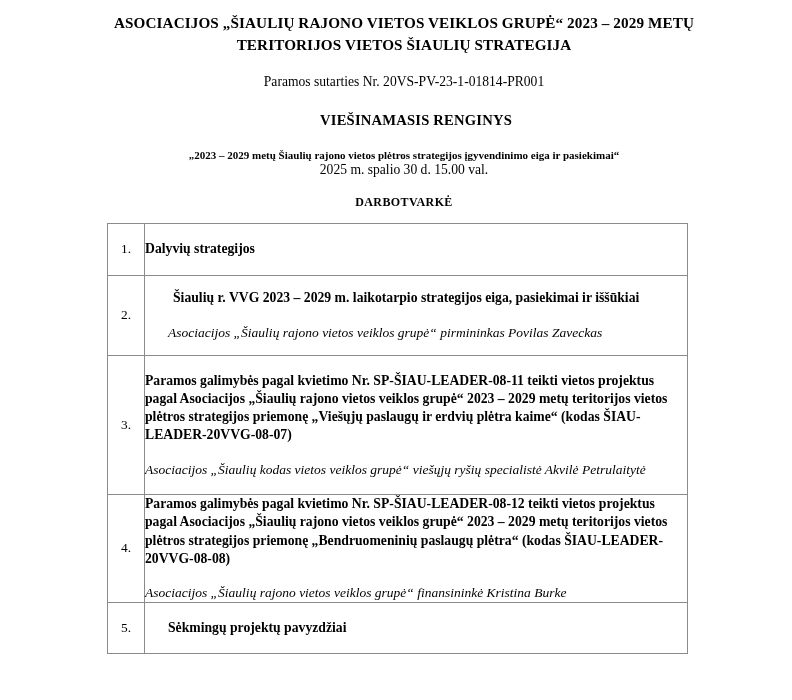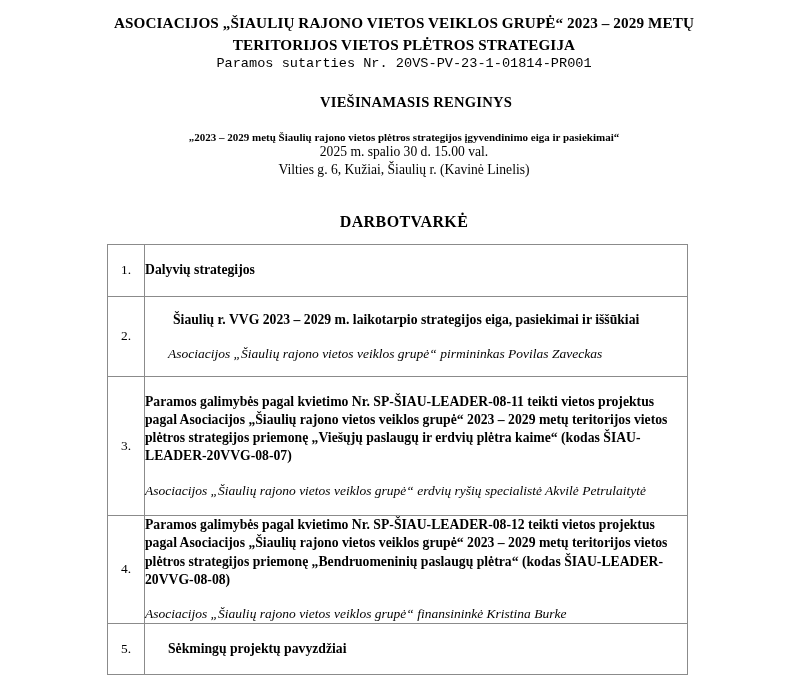--- a/index.html
+++ b/index.html
@@ -33,21 +33,21 @@
     font-weight: bold;
     font-size: 15.2px;
     line-height: 1.42;
     letter-spacing: 0.1px;
     margin: 0 78px;
   }
   .contract-line {
     text-align: center;
     font-size: 13.6px;
     line-height: 1.3;
-    font-family: Liberation Mono, monospace;
+    margin-top: 18px;
   }
   .event-type {
     text-align: center;
     font-weight: bold;
     font-size: 14.6px;
     margin-top: 21px;
     letter-spacing: 0.2px;
     margin-left: 24px;
   }
   .event-subtitle {
@@ -63,23 +63,23 @@
     line-height: 1.33;
   }
   .event-where {
     text-align: center;
     font-size: 13.6px;
     line-height: 1.33;
   }
   .agenda-heading {
     text-align: center;
     font-weight: bold;
-    font-size: 16px;
+    font-size: 12px;
     letter-spacing: 0.4px;
-    margin-top: 34px;
+    margin-top: 16px;
   }
 
   
   .agenda-table-wrap {
     margin-top: 13px;
     padding-left: 107px;
     padding-right: 104px;
   }
   table.agenda {
     border-collapse: collapse;
@@ -123,31 +123,30 @@
   tr.r2 .content, tr.r5 .content, tr.r6 .content { padding-top: 5px; padding-bottom: 5px; padding-left: 23px; }
 </style>
 </head>
 <body>
 
 <div class="page">
 
   <div class="header">
     <div class="doc-title">
       <div>ASOCIACIJOS „ŠIAULIŲ RAJONO VIETOS VEIKLOS GRUPĖ“ 2023 – 2029 METŲ</div>
-      <div>TERITORIJOS VIETOS PLĖTROS STRATEGIJA</div>
+      <div>TERITORIJOS VIETOS ŠIAULIŲ STRATEGIJA</div>
     </div>
 
     <div class="contract-line">Paramos sutarties Nr. 20VS-PV-23-1-01814-PR001</div>
 
     <div class="event-type">VIEŠINAMASIS   RENGINYS</div>
 
     <div class="event-subtitle">„2023 – 2029 metų Šiaulių rajono vietos plėtros strategijos įgyvendinimo eiga ir pasiekimai“</div>
 
     <div class="event-when">2025  m. spalio 30 d. 15.00 val.</div>
-    <div class="event-where">Vilties g. 6, Kužiai, Šiaulių r. (Kavinė Linelis)</div>
 
     <div class="agenda-heading">DARBOTVARKĖ</div>
   </div>
 
   <div class="agenda-table-wrap">
     <table class="agenda">
       <tbody>
         <tr class="r1">
           <td class="num">1.</td>
           <td class="content">
@@ -160,21 +159,21 @@
           <td class="content">
             <div class="item-title indent">Šiaulių r. VVG 2023 – 2029 m. laikotarpio strategijos eiga, pasiekimai ir iššūkiai</div>
             <div class="item-sub">Asociacijos „Šiaulių rajono vietos veiklos grupė“ pirmininkas Povilas Zaveckas</div>
           </td>
         </tr>
 
         <tr class="r3">
           <td class="num">3.</td>
           <td class="content">
             <div class="item-title">Paramos galimybės pagal kvietimo Nr. SP-ŠIAU-LEADER-08-11  teikti vietos projektus pagal Asociacijos „Šiaulių rajono vietos veiklos grupė“ 2023 – 2029 metų teritorijos vietos plėtros strategijos priemonę „Viešųjų paslaugų ir erdvių plėtra kaime“ (kodas ŠIAU-LEADER-20VVG-08-07)</div>
-            <div class="item-sub">Asociacijos „Šiaulių rajono vietos veiklos grupė“ erdvių ryšių specialistė Akvilė Petrulaitytė</div>
+            <div class="item-sub">Asociacijos „Šiaulių kodas vietos veiklos grupė“ viešųjų ryšių specialistė Akvilė Petrulaitytė</div>
           </td>
         </tr>
 
         <tr class="r4">
           <td class="num">4.</td>
           <td class="content">
             <div class="item-title">Paramos galimybės pagal kvietimo Nr. SP-ŠIAU-LEADER-08-12  teikti vietos projektus pagal Asociacijos „Šiaulių rajono vietos veiklos grupė“ 2023 – 2029 metų teritorijos vietos plėtros strategijos priemonę „Bendruomeninių paslaugų plėtra“ (kodas ŠIAU-LEADER-20VVG-08-08)</div>
             <div class="item-sub">Asociacijos „Šiaulių rajono vietos veiklos grupė“ finansininkė Kristina Burke</div>
           </td>
         </tr>

